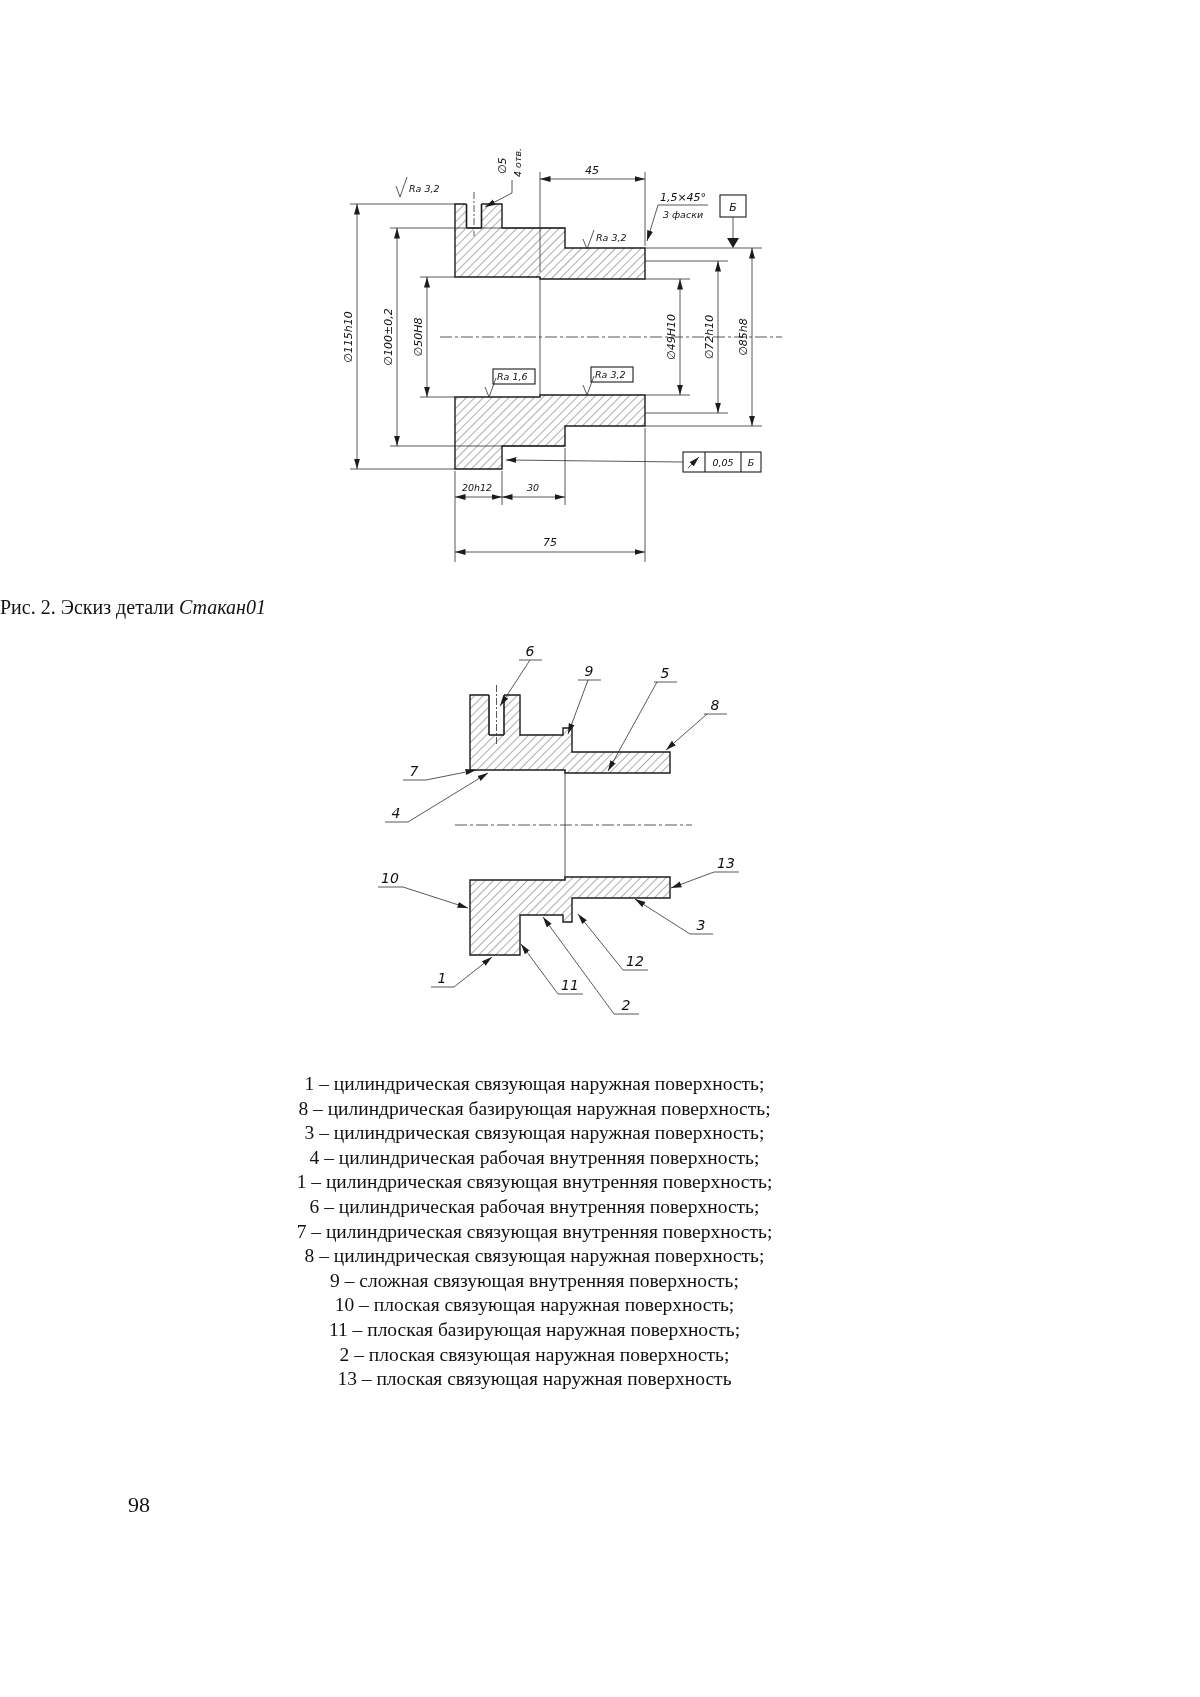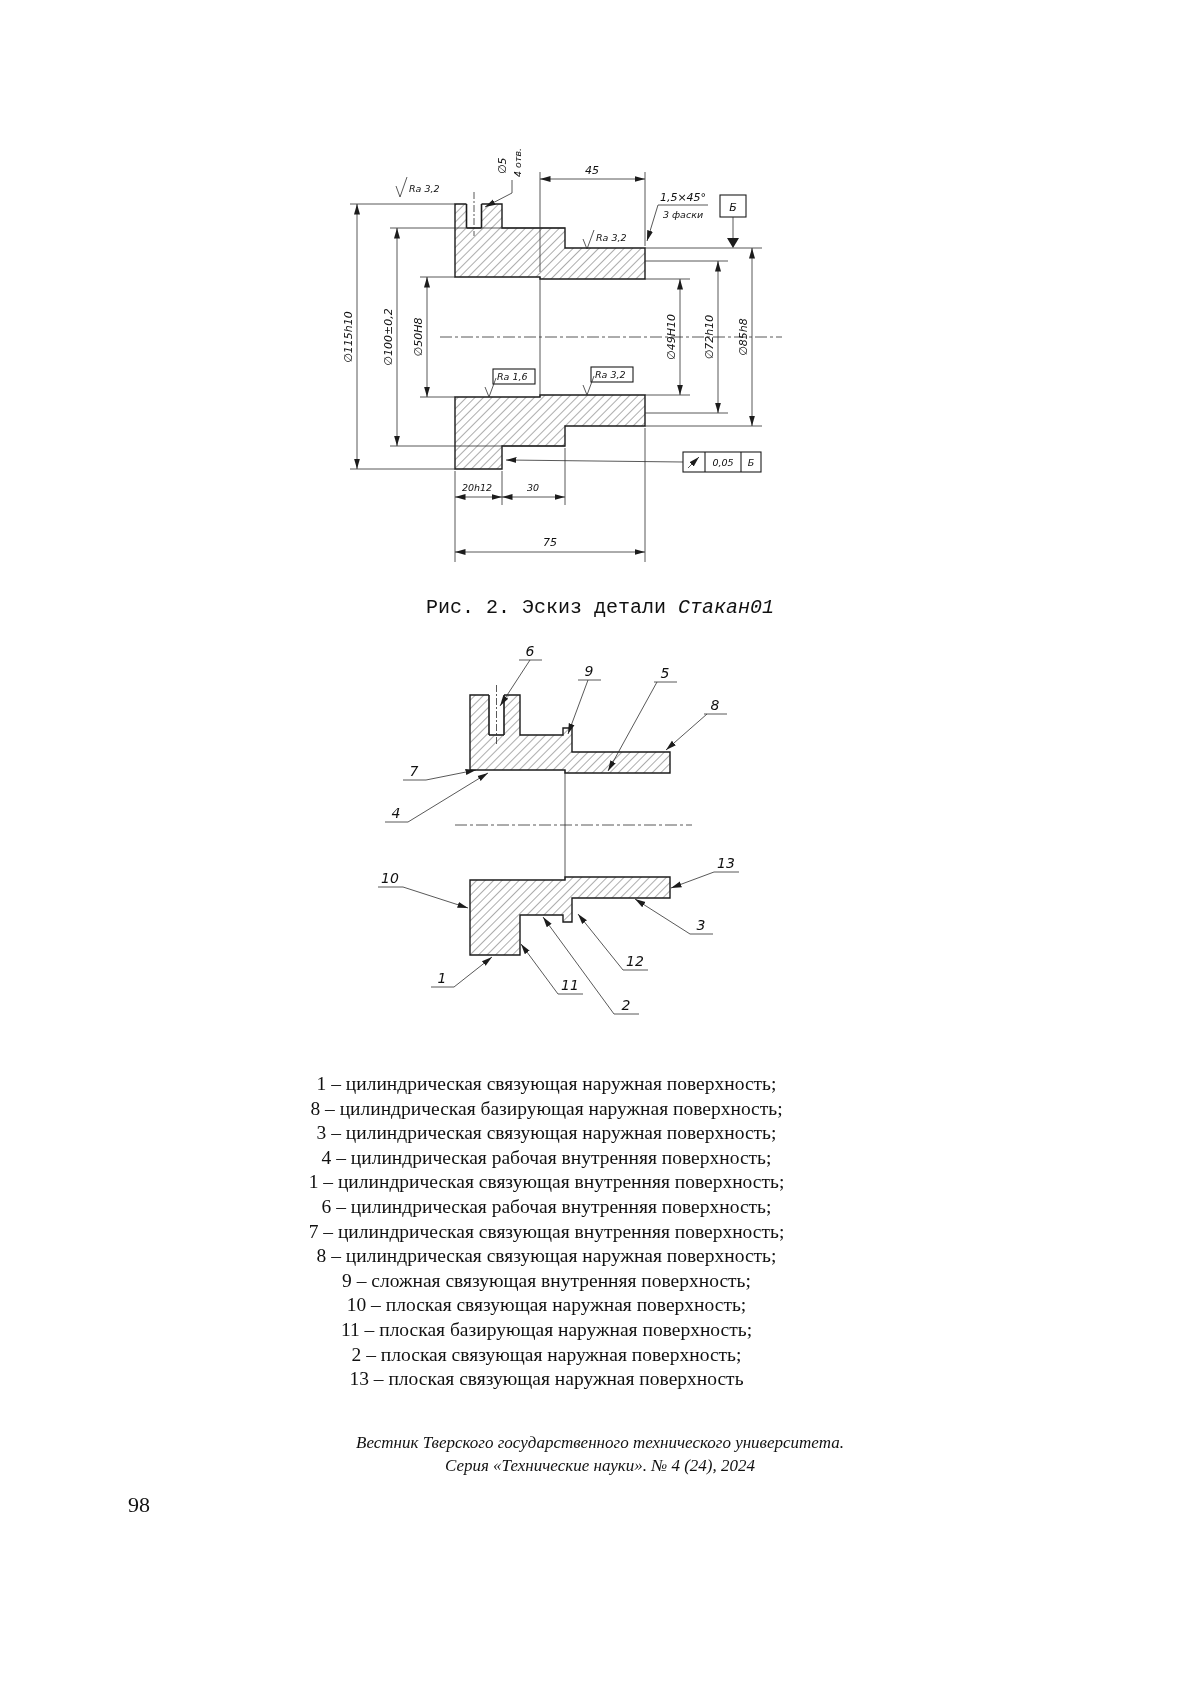--- a/index.html
+++ b/index.html
@@ -1,23 +1,23 @@
 <!DOCTYPE html>
 <html><head>
 <meta charset="utf-8">
 <style>
   html,body{margin:0;padding:0;background:#e8e8e8;}
   #page{position:relative;width:1200px;height:1697px;background:#ffffff;
         font-family:"Liberation Serif",serif;color:#111;overflow:hidden;}
-  .caption{position:absolute;left:0;width:1200px;text-align:center;
-           font-size:20px;color:#111;font-family:Liberation Mono, monospace;}
+  .caption{position:absolute;left:0;width:1200px;
+           font-size:20px;color:#111;}
   .caption .ital{font-style:italic;}
   #fig2-caption{top:596px;}
   #fig3-caption{top:1044px;}
-  #surface-list{position:absolute;top:1072px;left:12px;width:1069px;
+  #surface-list{position:absolute;top:1072px;left:0;width:1069px;
                 text-align:center;font-size:19.5px;line-height:24.6px;color:#111;}
   #footer{position:absolute;top:1432px;left:0;width:1200px;text-align:center;
           font-style:italic;font-size:17px;line-height:22.5px;color:#111;}
   #page-number{position:absolute;left:128px;top:1492px;font-size:22px;color:#111;}
   svg{position:absolute;overflow:visible;}
   #fig2-svg{left:300px;top:122px;}
   #fig3-svg{left:360px;top:640px;}
   .thick{stroke:#1c1c1c;stroke-width:1.6;fill:none;}
   .hatched{stroke:#1c1c1c;stroke-width:1.4;fill:url(#hatch);}
   .thin{stroke:#2f2f2f;stroke-width:0.8;fill:none;}
@@ -262,19 +262,15 @@
     <div>6 – цилиндрическая рабочая внутренняя поверхность;</div>
     <div>7 – цилиндрическая связующая внутренняя поверхность;</div>
     <div>8 – цилиндрическая связующая наружная поверхность;</div>
     <div>9 – сложная связующая внутренняя поверхность;</div>
     <div>10 – плоская связующая наружная поверхность;</div>
     <div>11 – плоская базирующая наружная поверхность;</div>
     <div>2 – плоская связующая наружная поверхность;</div>
     <div>13 – плоская связующая наружная поверхность</div>
   </div>
 
-  <div id="footer">
-    <div>Вестник Тверского государственного технического университета.</div>
-    <div>Серия «Технические науки». № 4 (24), 2024</div>
-  </div>
   <div id="page-number">98</div>
 
 </div>
 
 </body></html>

